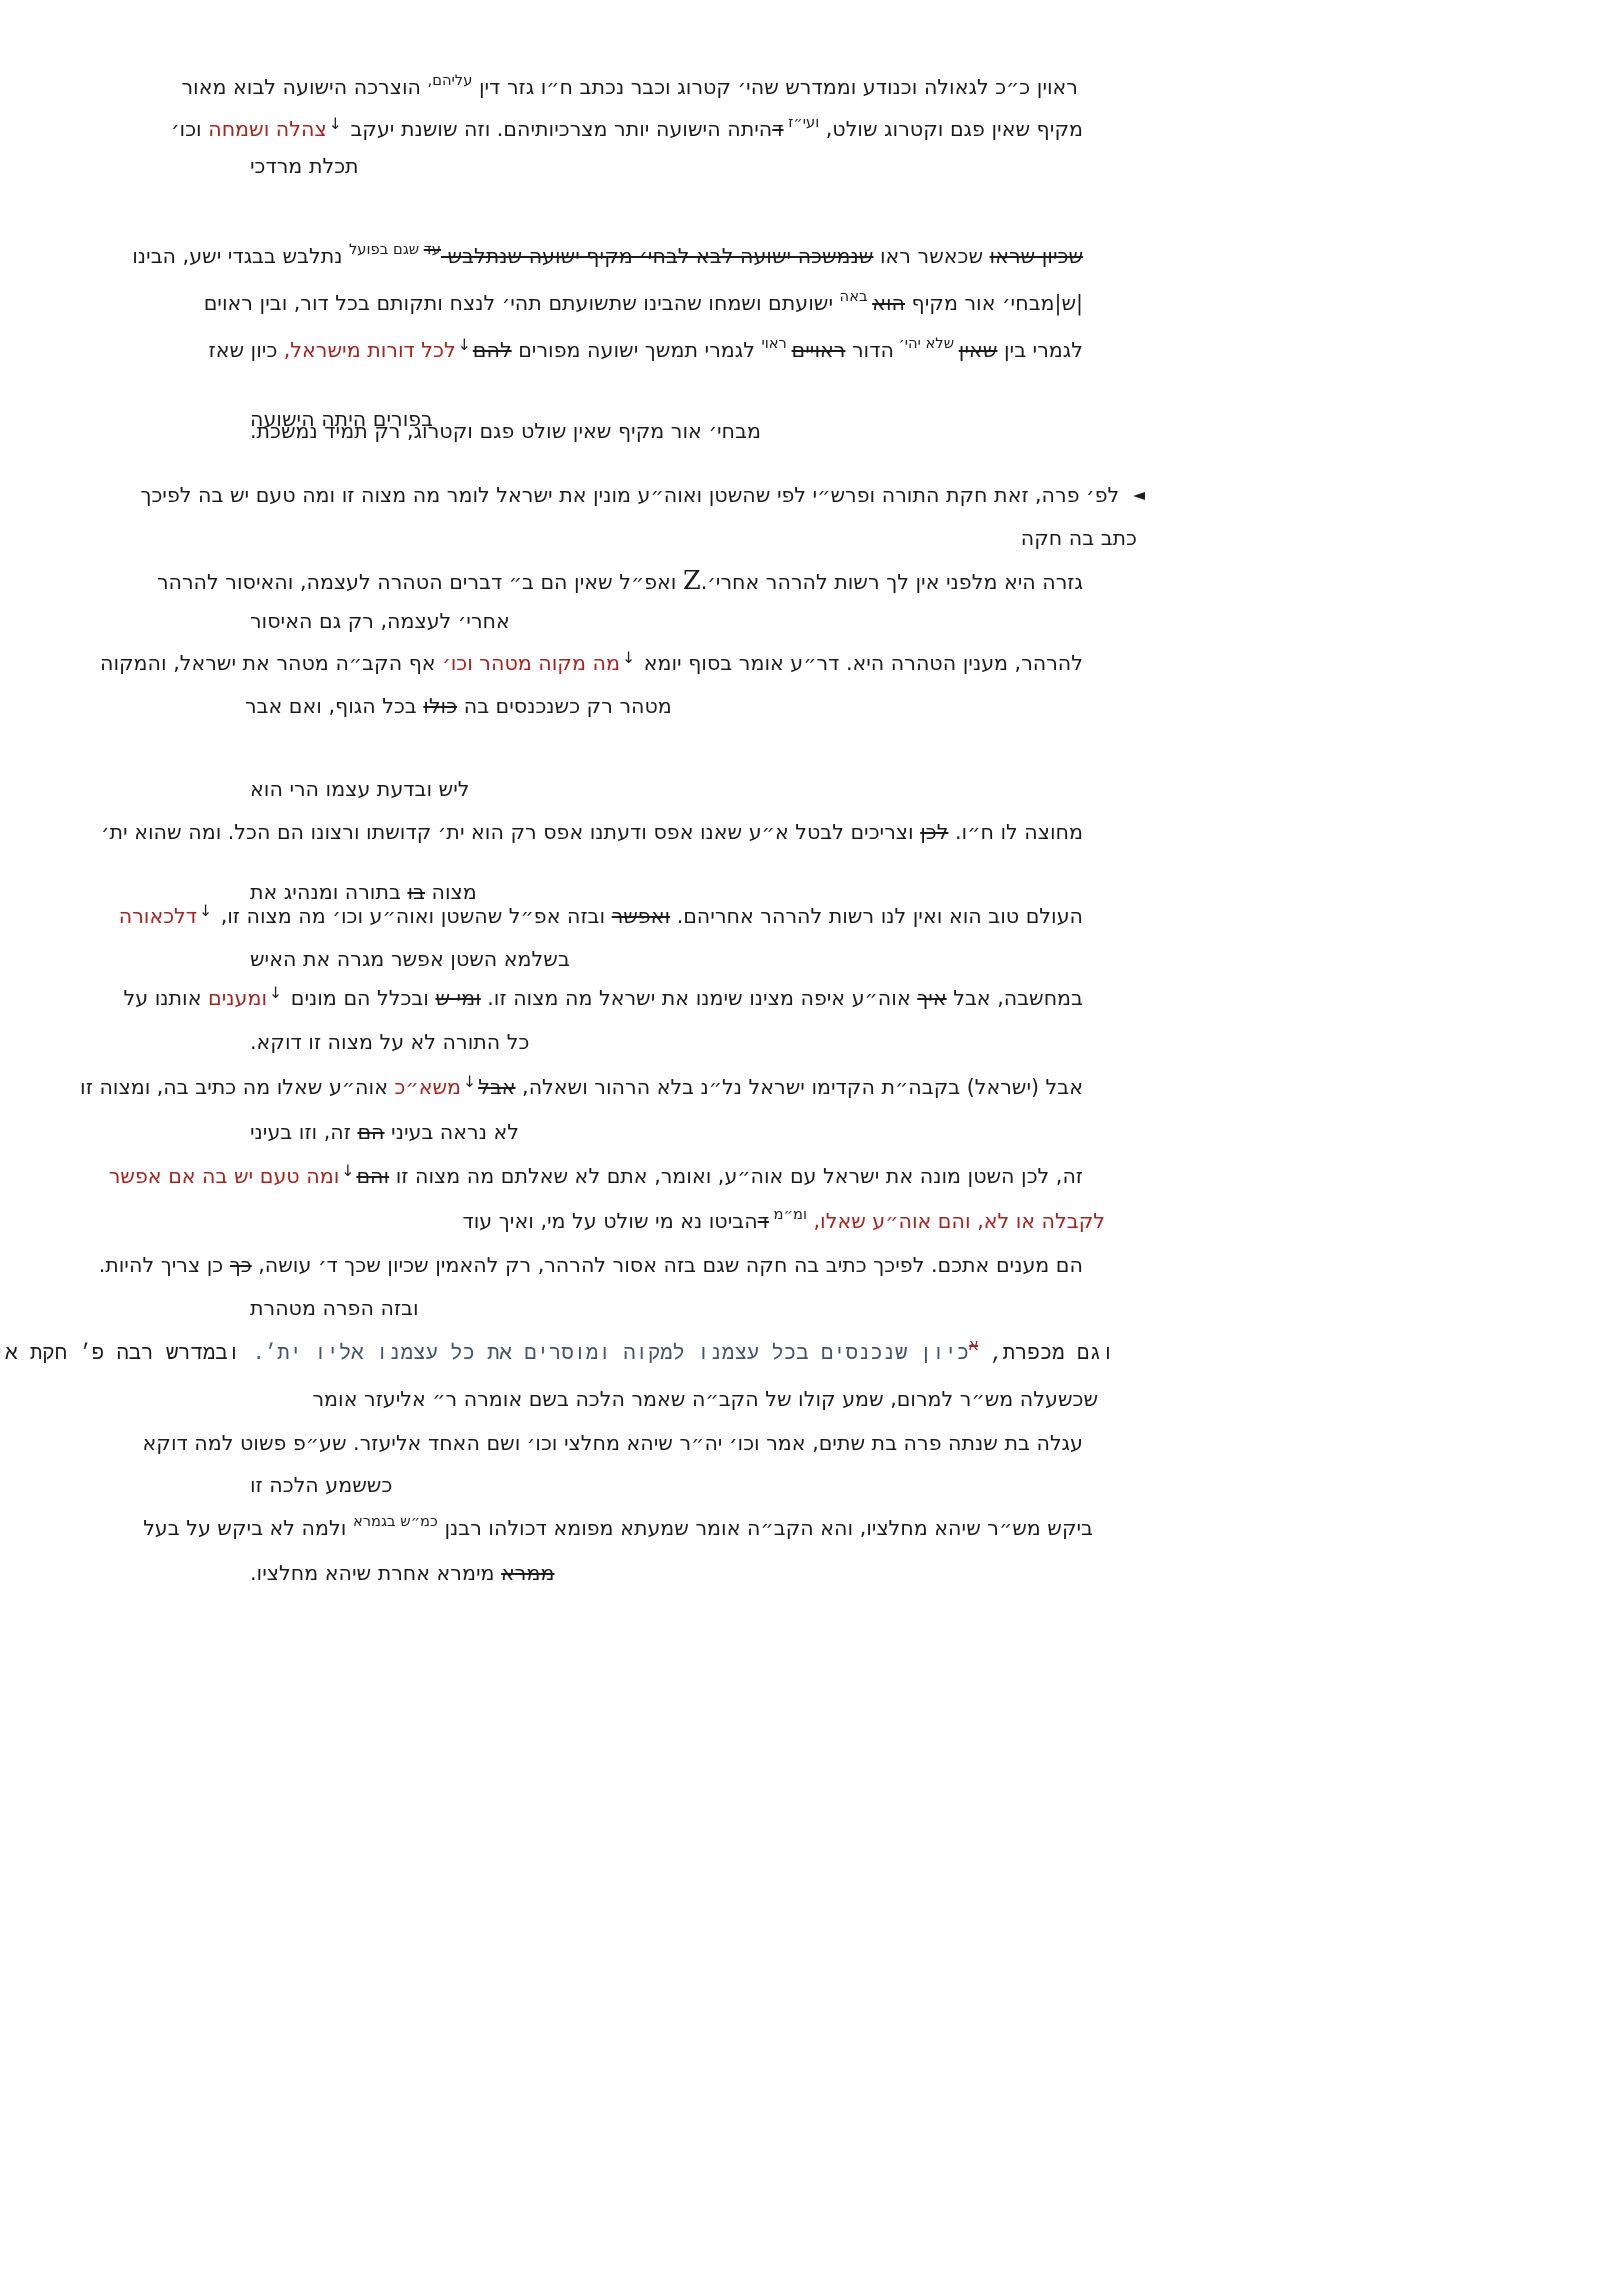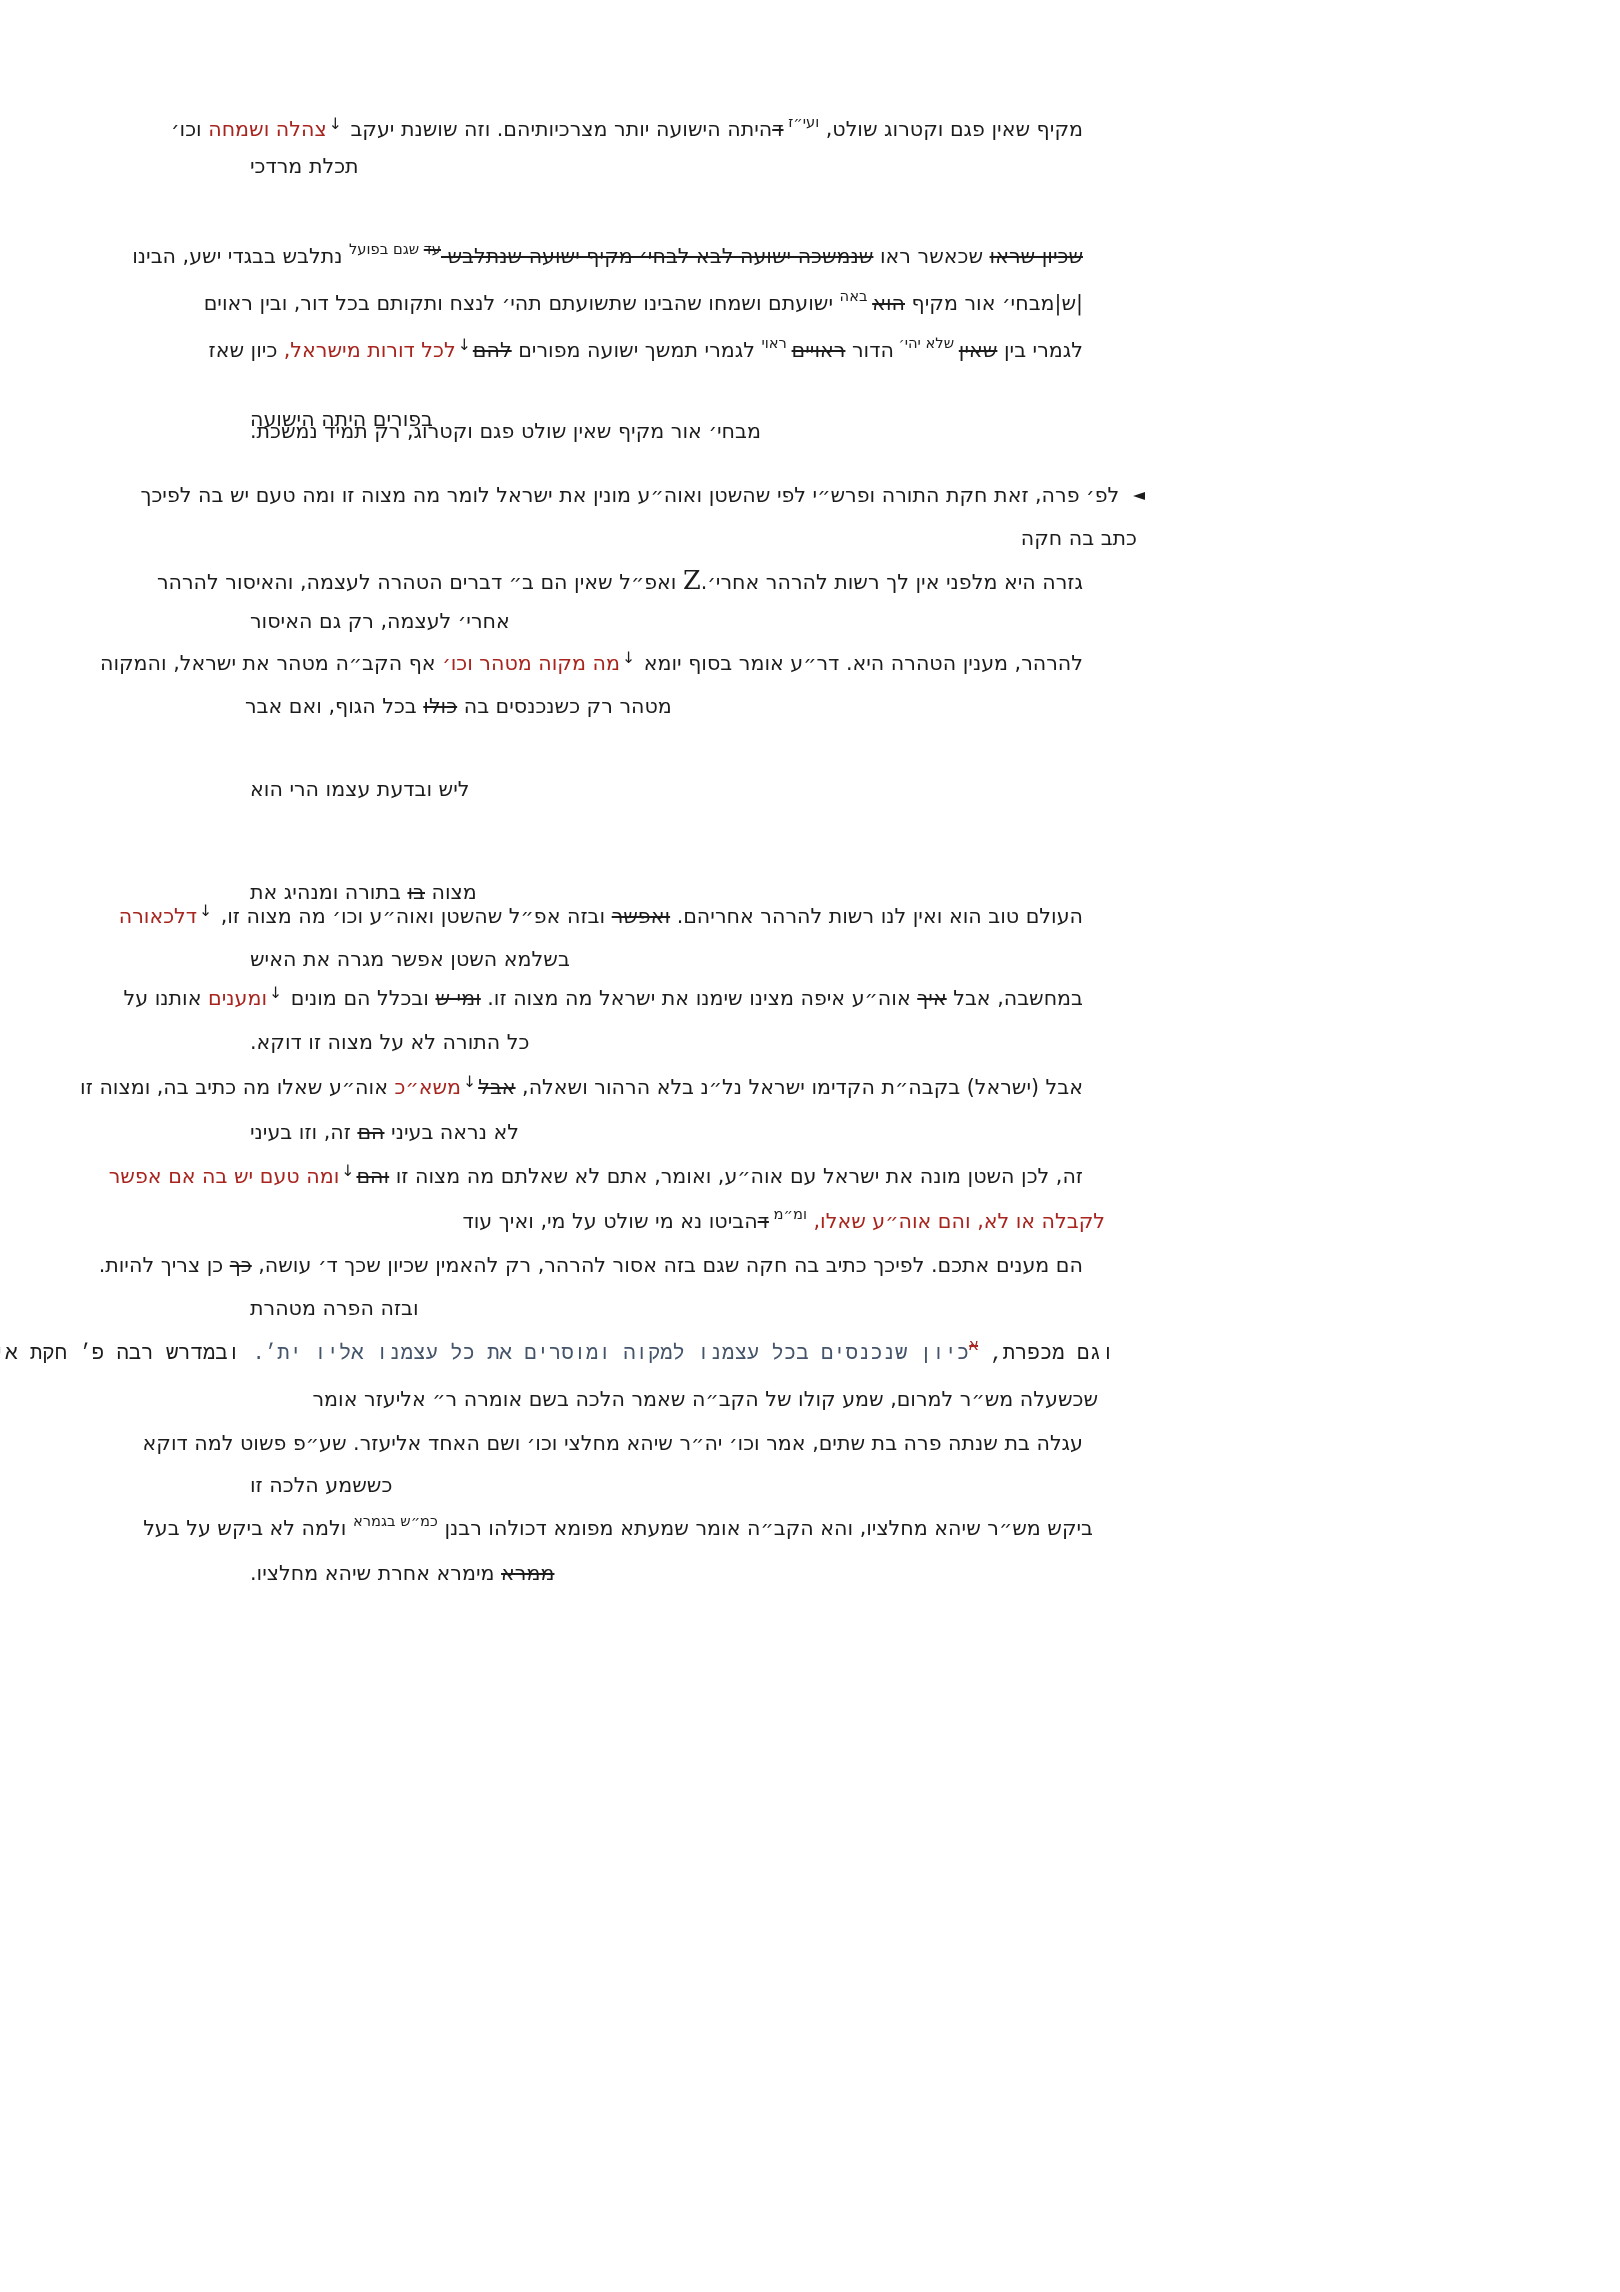--- a/index.html
+++ b/index.html
@@ -20,34 +20,36 @@
   .red{color:var(--red,#a8241e)}
   .bluegray{color:var(--bluegray,#44546a)}
   .arrow{font-size:15.7px;vertical-align:6.9px;line-height:0;padding:0 2px}
   .latin{font-family:"DejaVu Serif",serif;font-size:25.5px}
   .tri{font-size:15.7px;padding-left:13.7px;vertical-align:2px}
 </style>
 </head>
 <body>
 
 <div id="page">
+    <div class="line" style="top: 74px; right: 542px;"><span class="seg">ראוין כ״כ לגאולה וכנודע וממדרש שהי׳ קטרוג וכבר נכתב ח״ו גזר דין </span><span class="seg sup">עליהם,</span><span class="seg"> הוצרכה הישועה לבוא מאור</span></div>
     <div class="line" style="top: 116px; right: 537px;"><span class="seg">מקיף שאין פגם וקטרוג שולט, </span><span class="seg sup">ועי״ז </span><span class="seg strike">ד</span><span class="seg">היתה הישועה יותר מצרכיותיהם. וזה שושנת יעקב </span><span class="seg arrow">↓</span><span class="seg red">צהלה ושמחה</span><span class="seg"> וכו׳</span></div>
     <div class="line" style="top: 153px; left: 250px;"><span class="seg">תכלת מרדכי</span></div>
     <div class="line" style="top: 243px; right: 537px;"><span class="seg strike">שכיון שראו</span><span class="seg"> שכאשר ראו </span><span class="seg strike">שנמשכה ישועה לבא לבחי׳ מקיף ישועה שנתלבש </span><span class="seg sup strike">עד</span><span class="seg sup"> שגם בפועל</span><span class="seg"> נתלבש בבגדי ישע, הבינו</span></div>
     <div class="line" style="top: 290px; right: 537px;"><span class="seg">|ש|מבחי׳ אור מקיף </span><span class="seg strike">הוא</span><span class="seg sup"> באה</span><span class="seg"> ישועתם ושמחו שהבינו שתשועתם תהי׳ לנצח ותקותם בכל דור, ובין ראוים</span></div>
     <div class="line" style="top: 337px; right: 537px;"><span class="seg">לגמרי בין </span><span class="seg strike">שאין</span><span class="seg sup"> שלא יהי׳ </span><span class="seg">הדור </span><span class="seg strike">ראויים</span><span class="seg sup"> ראוי</span><span class="seg"> לגמרי תמשך ישועה מפורים </span><span class="seg strike">להם</span><span class="seg arrow">↓</span><span class="seg red">לכל דורות מישראל,</span><span class="seg"> כיון שאז</span></div>
     <div class="line" style="top: 378px; left: 250px; margin-top: 28px;"><span class="seg">בפורים היתה הישועה</span></div>
     <div class="line" style="top: 418px; left: 250px;"><span class="seg">מבחי׳ אור מקיף שאין שולט פגם וקטרוג, רק תמיד נמשכת.</span></div>
     <div class="line" style="top: 482px; right: 475px;"><span class="seg tri">◄</span><span class="seg">לפ׳ פרה, זאת חקת התורה ופרש״י לפי שהשטן ואוה״ע מונין את ישראל לומר מה מצוה זו ומה טעם יש בה לפיכך</span></div>
     <div class="line" style="top: 525px; right: 483px;"><span class="seg">כתב בה חקה</span></div>
     <div class="line" style="top: 567px; right: 537px;"><span class="seg">גזרה היא מלפני אין לך רשות להרהר אחרי׳.</span><span class="seg latin">Z</span><span class="seg"> ואפ״ל שאין הם ב״ דברים הטהרה לעצמה, והאיסור להרהר</span></div>
     <div class="line" style="top: 608px; left: 250px;"><span class="seg">אחרי׳ לעצמה, רק גם האיסור</span></div>
     <div class="line" style="top: 650px; right: 537px;"><span class="seg">להרהר, מענין הטהרה היא. דר״ע אומר בסוף יומא </span><span class="seg arrow">↓</span><span class="seg red">מה מקוה מטהר וכו׳</span><span class="seg"> אף הקב״ה מטהר את ישראל, והמקוה</span></div>
     <div class="line" style="top: 693px; left: 245px;"><span class="seg">מטהר רק כשנכנסים בה </span><span class="seg strike">כולו</span><span class="seg"> בכל הגוף, ואם אבר</span></div>
     <div class="line" style="top: 776px; left: 250px;"><span class="seg">ליש ובדעת עצמו הרי הוא</span></div>
+    <div class="line" style="top: 819px; right: 537px;"><span class="seg">מחוצה לו ח״ו. </span><span class="seg strike">לכן</span><span class="seg"> וצריכים לבטל א״ע שאנו אפס ודעתנו אפס רק הוא ית׳ קדושתו ורצונו הם הכל. ומה שהוא ית׳</span></div>
     <div class="line" style="top: 871px; left: 250px; margin-top: 8px;"><span class="seg">מצוה </span><span class="seg strike">בו</span><span class="seg"> בתורה ומנהיג את</span></div>
     <div class="line" style="top: 903px; right: 537px;"><span class="seg">העולם טוב הוא ואין לנו רשות להרהר אחריהם. </span><span class="seg strike">ואפשר</span><span class="seg"> ובזה אפ״ל שהשטן ואוה״ע וכו׳ מה מצוה זו, </span><span class="seg arrow">↓</span><span class="seg red">דלכאורה</span></div>
     <div class="line" style="top: 946px; left: 250px;"><span class="seg">בשלמא השטן אפשר מגרה את האיש</span></div>
     <div class="line" style="top: 985px; right: 537px;"><span class="seg">במחשבה, אבל </span><span class="seg strike">איך</span><span class="seg"> אוה״ע איפה מצינו שימנו את ישראל מה מצוה זו. </span><span class="seg strike">ומי ש</span><span class="seg"> ובכלל הם מונים </span><span class="seg arrow">↓</span><span class="seg red">ומענים</span><span class="seg"> אותנו על</span></div>
     <div class="line" style="top: 1029px; left: 250px;"><span class="seg">כל התורה לא על מצוה זו דוקא.</span></div>
     <div class="line" style="top: 1074px; right: 537px;"><span class="seg">אבל (ישראל) בקבה״ת הקדימו ישראל נל״נ בלא הרהור ושאלה, </span><span class="seg strike">אבל</span><span class="seg arrow">↓</span><span class="seg red">משא״כ</span><span class="seg"> אוה״ע שאלו מה כתיב בה, ומצוה זו</span></div>
     <div class="line" style="top: 1119px; left: 250px;"><span class="seg">לא נראה בעיני </span><span class="seg strike">הם</span><span class="seg"> זה, וזו בעיני</span></div>
     <div class="line" style="top: 1163px; right: 537px;"><span class="seg">זה, לכן השטן מונה את ישראל עם אוה״ע, ואומר, אתם לא שאלתם מה מצוה זו </span><span class="seg strike">והם</span><span class="seg arrow">↓</span><span class="seg red">ומה טעם יש בה אם אפשר</span></div>
     <div class="line" style="top: 1208px; right: 515px; margin-left: 16px;"><span class="seg red">לקבלה או לא, והם אוה״ע שאלו, </span><span class="seg sup">ומ״מ </span><span class="seg strike">ד</span><span class="seg">הביטו נא מי שולט על מי, ואיך עוד</span></div>
     <div class="line" style="top: 1252px; right: 537px;"><span class="seg">הם מענים אתכם. לפיכך כתיב בה חקה שגם בזה אסור להרהר, רק להאמין שכיון שכך ד׳ עושה, </span><span class="seg strike">כך</span><span class="seg"> כן צריך להיות.</span></div>

